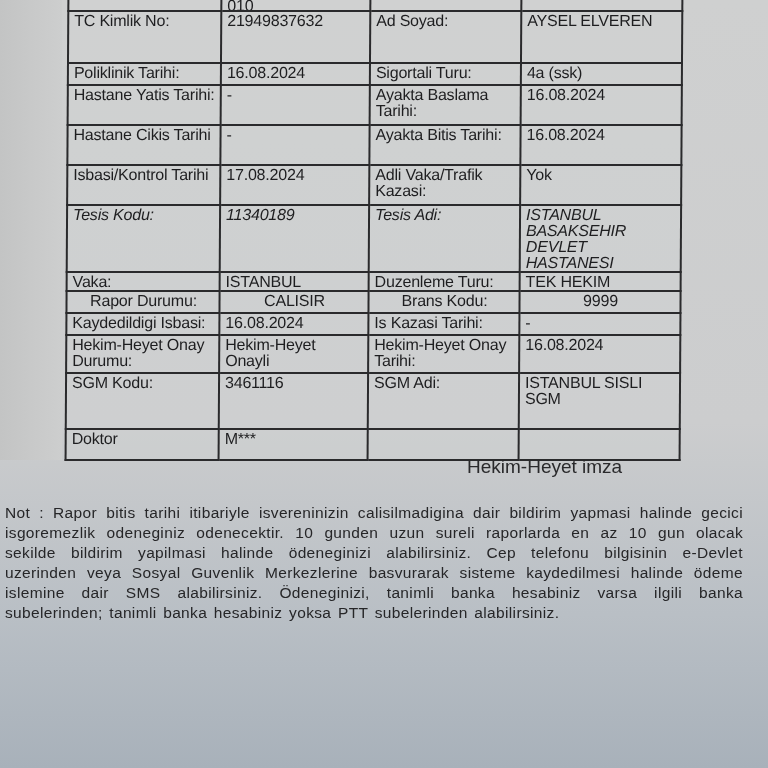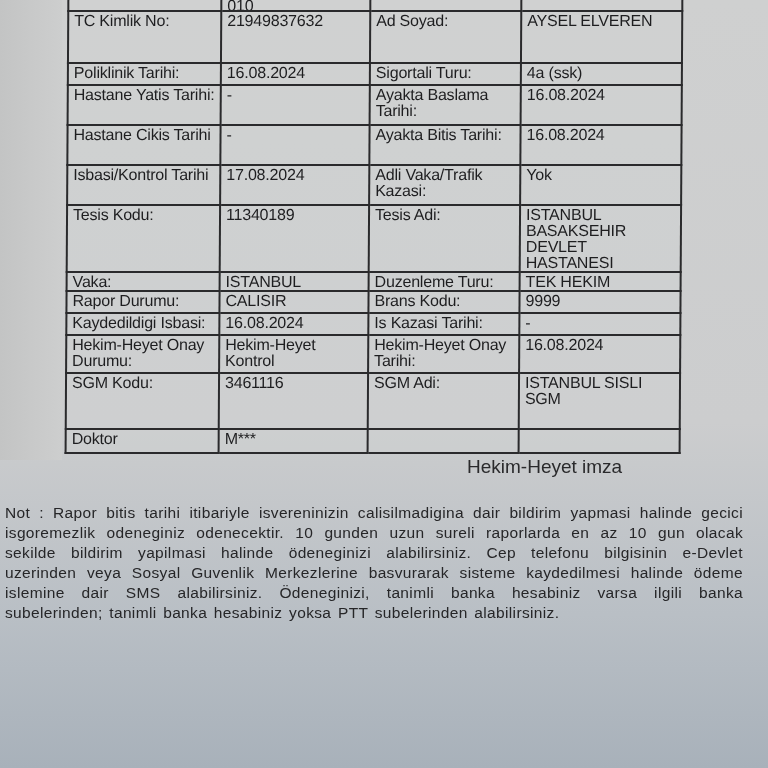--- a/index.html
+++ b/index.html
@@ -83,57 +83,57 @@
           <td class="c2">-</td>
           <td class="c3">Ayakta Bitis Tarihi:</td>
           <td class="c4">16.08.2024</td>
         </tr>
         <tr style="height: 40px;">
           <td class="c1">Isbasi/Kontrol Tarihi</td>
           <td class="c2">17.08.2024</td>
           <td class="c3">Adli Vaka/Trafik Kazasi:</td>
           <td class="c4">Yok</td>
         </tr>
-        <tr style="height: 56px;">
+        <tr style="height: 56px; font-style: italic;">
           <td class="c1">Tesis Kodu:</td>
           <td class="c2">11340189</td>
           <td class="c3">Tesis Adi:</td>
           <td class="c4">ISTANBUL BASAKSEHIR DEVLET HASTANESI</td>
         </tr>
         <tr style="height: 14px;">
           <td class="c1">Vaka:</td>
           <td class="c2">ISTANBUL</td>
           <td class="c3">Duzenleme Turu:</td>
           <td class="c4">TEK HEKIM</td>
         </tr>
-        <tr style="height: 22px;">
+        <tr style="height: 22px; text-align: center;">
           <td class="c1">Rapor Durumu:</td>
           <td class="c2">CALISIR</td>
           <td class="c3">Brans Kodu:</td>
           <td class="c4">9999</td>
         </tr>
         <tr style="height: 22px;">
           <td class="c1">Kaydedildigi Isbasi:</td>
           <td class="c2">16.08.2024</td>
           <td class="c3">Is Kazasi Tarihi:</td>
           <td class="c4">-</td>
         </tr>
         <tr style="height: 38px;">
           <td class="c1">Hekim-Heyet Onay Durumu:</td>
-          <td class="c2">Hekim-Heyet Kontrol</td>
+          <td class="c2">Hekim-Heyet Onayli</td>
           <td class="c3">Hekim-Heyet Onay Tarihi:</td>
           <td class="c4">16.08.2024</td>
         </tr>
         <tr style="height: 56px;">
           <td class="c1">SGM Kodu:</td>
           <td class="c2">3461116</td>
           <td class="c3">SGM Adi:</td>
           <td class="c4">ISTANBUL SISLI SGM</td>
         </tr>
-        <tr style="height: 24px; padding-left: 12px;">
+        <tr style="height: 31px; padding-left: 12px;">
           <td class="c1">Doktor</td>
           <td class="c2">M***</td>
           <td class="c3"></td>
           <td class="c4"></td>
         </tr>
       </tbody>
   </table>
 
   <div class="sig">Hekim-Heyet imza</div>
 

